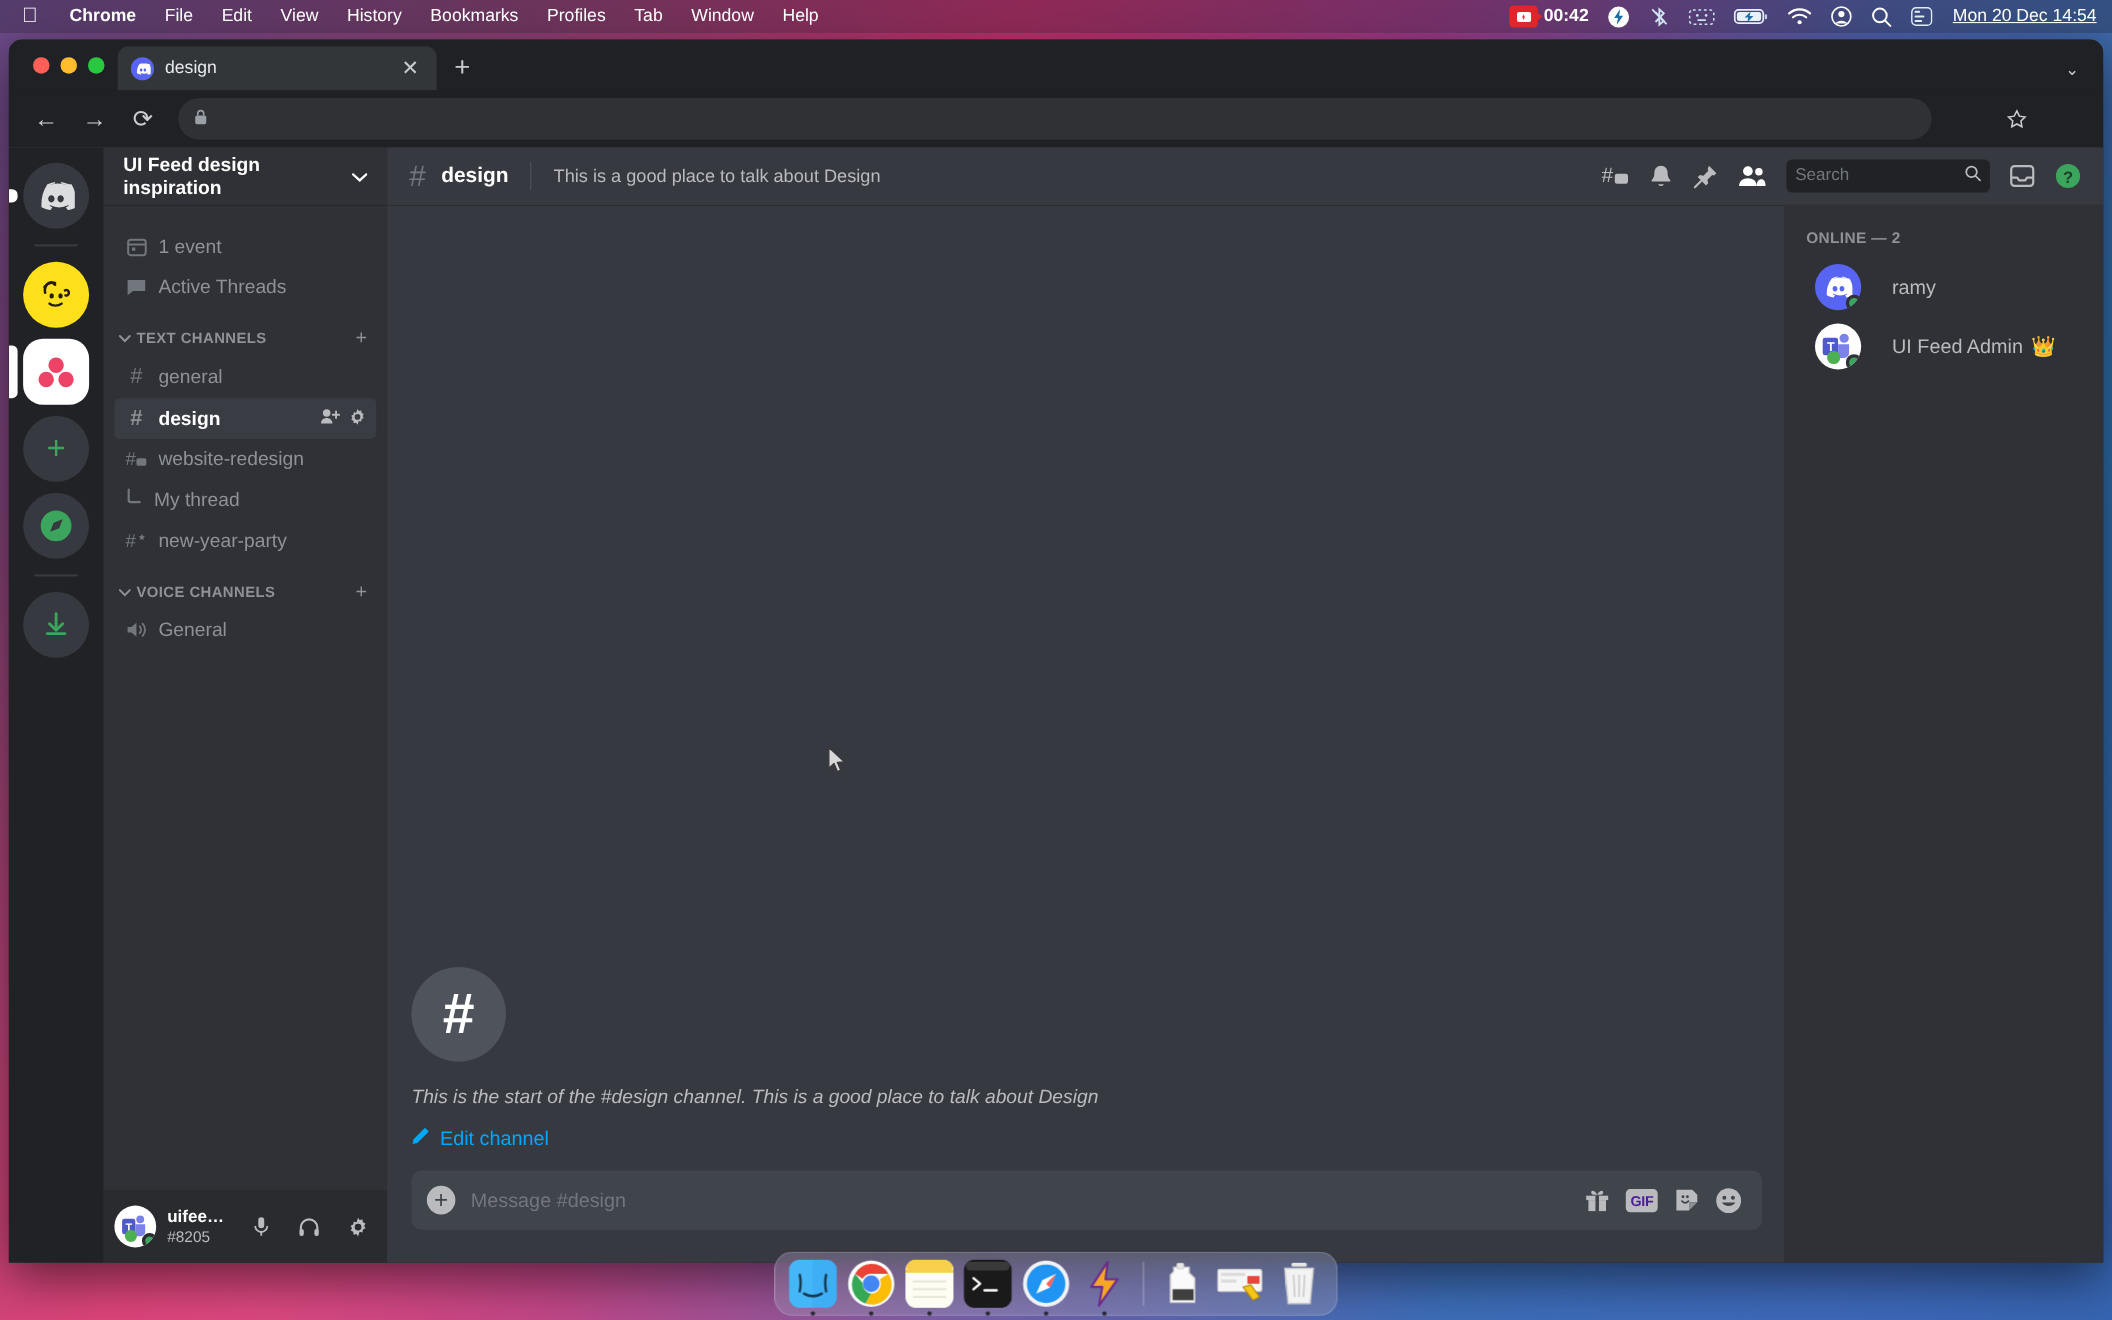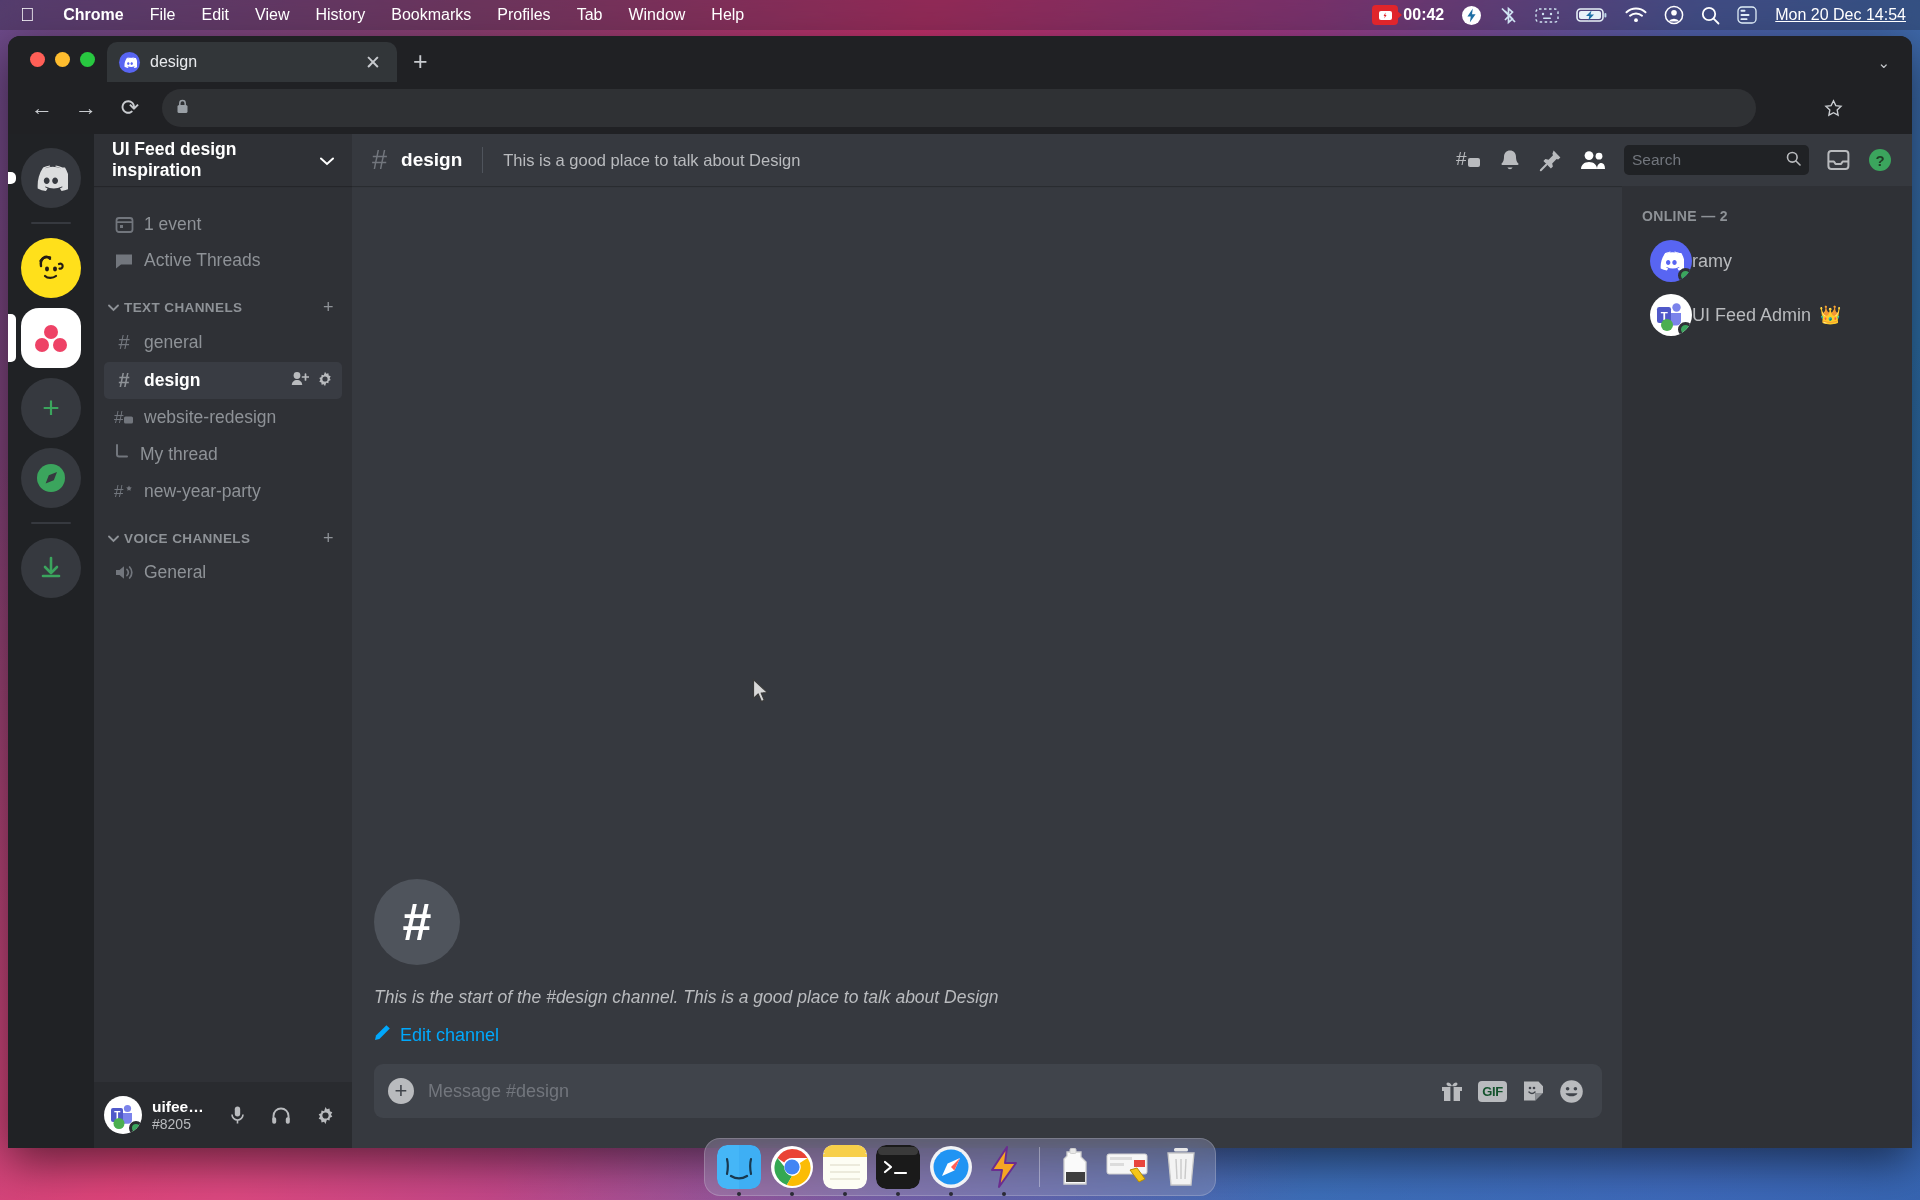--- a/index.html
+++ b/index.html
@@ -176,27 +176,27 @@
     background:#40444b; border-radius:9px; height:54px; display:flex; align-items:center;
     padding: 0 18px 0 14px; gap:14px;
   }
   .cmp-plus{
     width:26px; height:26px; border-radius:50%; background:#b9bbbe; color:#40444b;
     display:flex; align-items:center; justify-content:center; font-size:22px; font-weight:300; flex:none;
   }
   .cmp-input{ flex:1; color:#72767d; font-size:18px;}
   .cmp-ico{ color:#b9bbbe; display:flex; align-items:center;}
   .gif-badge{
-    background:#b9bbbe; color:#14532d; font-size:13px; font-weight:bold;
+    background:#b9bbbe; color:#4c1d95; font-size:13px; font-weight:bold;
     border-radius:4px; padding: 3px 4px; letter-spacing:-.3px;
   }
 
   .members{ width:290px; background:#2f3136; flex:none; padding: 22px 0 0 0;}
   .mem-head{ color:#8e9297; font-size:14px; font-weight:bold; letter-spacing:.35px; padding: 0 18px 10px 20px; text-transform:uppercase;}
-  .mem-row{ display:flex; align-items:center; gap:0; padding: 6px 10px 6px 20px; margin: 0 8px; border-radius:5px;}
+  .mem-row{ display:flex; align-items:center; gap:28px; padding: 6px 10px 6px 20px; margin: 0 8px; border-radius:5px;}
   .mem-avatar{ width:42px; height:42px; border-radius:50%; position:relative; display:flex; align-items:center; justify-content:center; flex:none; overflow:hidden;}
   .mem-status{ position:absolute; right:-1px; bottom:-1px; width:15px; height:15px; border-radius:50%; background:#3ba55d; border:3px solid #2f3136;}
   .mem-name{ color:#b9bbbe; font-size:18px; display:flex; align-items:center; gap:8px; white-space:nowrap;}
 
   
   .cursor{ position:absolute; left:752px; top:678px; z-index:55; pointer-events:none;}
 
   
   .dock{
     position:absolute; left:50%; transform:translateX(-50%); bottom:4px;

